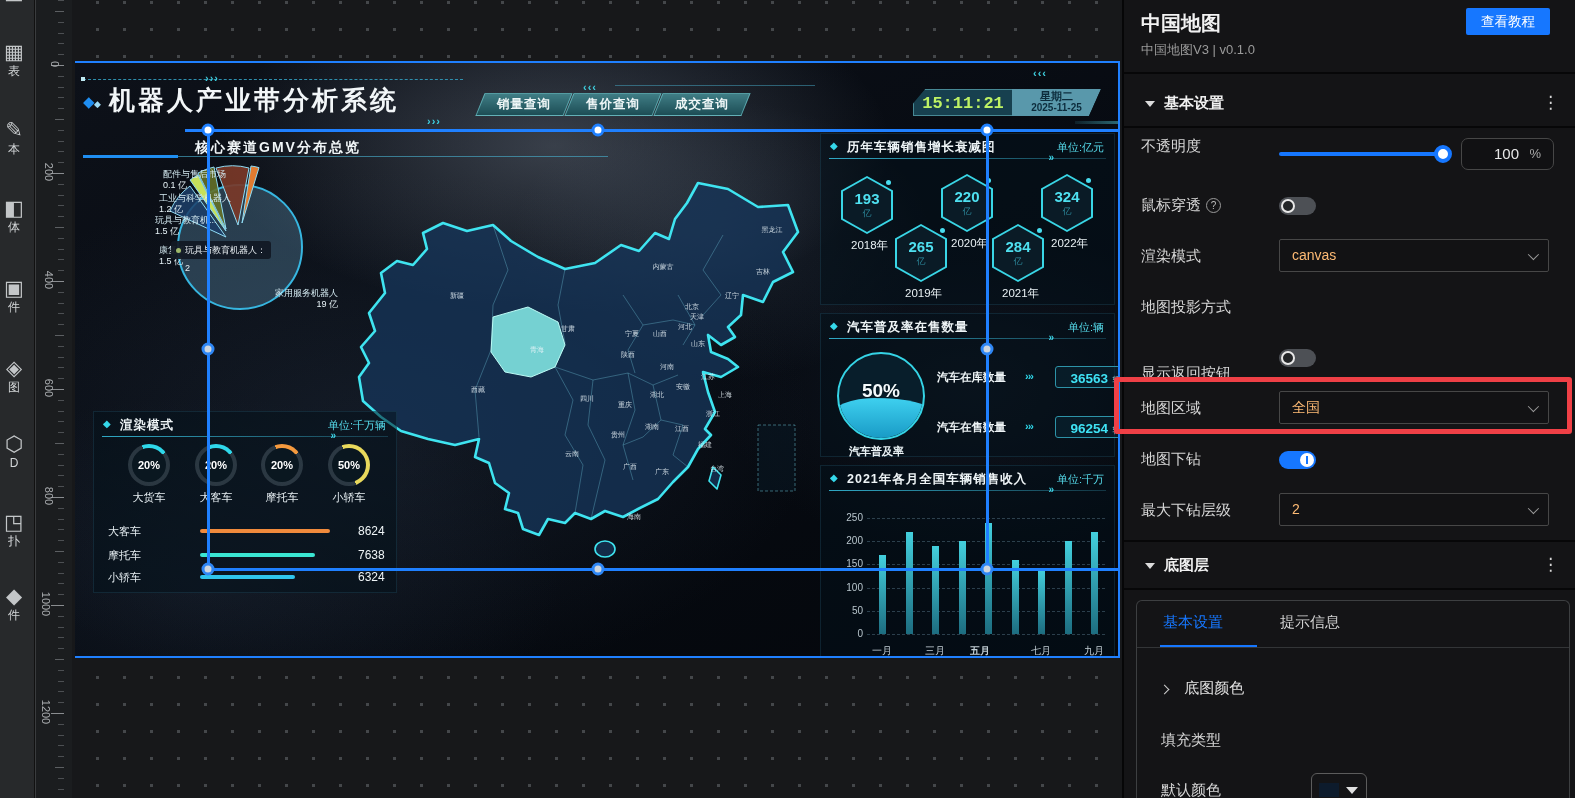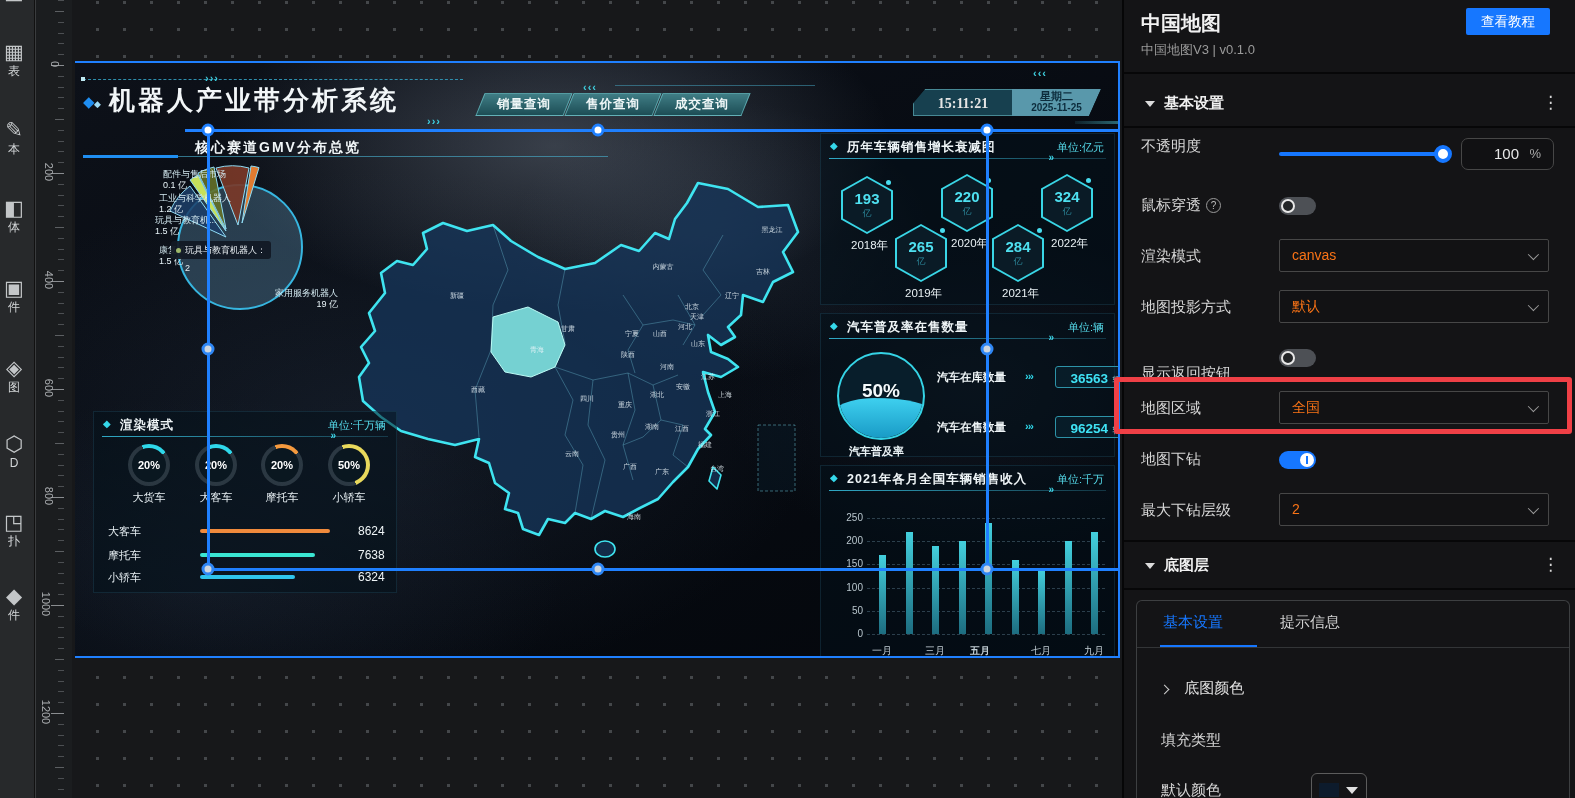--- a/index.html
+++ b/index.html
@@ -47,22 +47,22 @@
   .title-underline { left:8px; top:92px; width:95px; height:3px; background:#1f8ef1; }
   .title-underline-thin { left:103px; top:93px; width:430px; height:1px; background:rgba(70,170,200,.65); }
 
   .hdr-btn { top:30px; width:88px; height:23px; line-height:23px; text-align:center;
     color:#eef6f7; font-size:12.5px; font-weight:bold; letter-spacing:1px; }
   .hdr-btn::before { content:""; position:absolute; inset:0; transform:skewX(-22deg);
     background:linear-gradient(180deg,#3f7d85,#1d4d55); border:1px solid rgba(130,220,225,.55); z-index:-1; }
 
   .time-wrap { left:838px; top:26px; width:188px; height:27px; display:flex;
     clip-path:polygon(12px 0, 100% 0, calc(100% - 12px) 100%, 0 100%, 0 50%); }
-  .time-left { width:99px; background:#17404f; color:#e5e5e5; font-family:Liberation Serif, serif;
-    font-size:14px; font-weight:bold; text-align:center; line-height:27px; border:1px solid rgba(120,210,220,.5); border-right:none;
+  .time-left { width:99px; background:#17404f; color:#bef264; font-family:Liberation Mono, monospace;
+    font-size:17px; font-weight:bold; text-align:center; line-height:27px; border:1px solid rgba(120,210,220,.5); border-right:none;
     clip-path:polygon(12px 0,100% 0,100% 100%,0 100%,0 54%); }
   .time-right { width:89px; background:#5998ab; color:#0c2c3c; text-align:center; line-height:1.05; padding-top:2px;
     clip-path:polygon(0 0,100% 0,calc(100% - 12px) 100%,0 100%); }
   .time-right .wd { font-size:11px; font-weight:bold; display:block; }
   .time-right .dt { font-size:10px; font-weight:bold; display:block; }
   .time-underline { left:1000px; top:58px; width:110px; height:3px; background:linear-gradient(90deg,rgba(80,210,230,.1),#56d8e8); }
 
   
   .panel { background:rgba(4,17,27,.52); border:1px solid rgba(60,140,170,.18); }
   .panel-hd { position:absolute; left:0; top:0; right:0; height:24px; }
@@ -140,21 +140,21 @@
     text-align:center; line-height:27px; border-radius:2px; }
   .insp-sub { left:17px; top:41px; font-size:13px; color:#9b9b9b; }
   .divider { position:absolute; left:0; width:453px; height:2px; background:#070708; }
   .sec-hd { position:absolute; left:0; width:453px; height:40px; }
   .sec-hd .tri { position:absolute; left:21px; top:17px; width:0; height:0; border-left:5px solid transparent;
     border-right:5px solid transparent; border-top:6px solid #dcdcdc; }
   .sec-hd .t { position:absolute; left:40px; top:10px; font-size:15px; font-weight:bold; color:#f0f0f0; }
   .sec-hd .menu { position:absolute; right:18px; top:8px; color:#d6d6d6; font-size:17px; letter-spacing:0; }
   .frow-label { position:absolute; left:17px; font-size:15px; color:#d6d6d6; }
   .fselect { position:absolute; left:155px; width:270px; height:33px; background:#121214; border:1px solid #474747;
-    border-radius:2px; color:#f97316; font-size:14px; line-height:31px; padding-left:12px; }
+    border-radius:2px; color:#fdba74; font-size:14px; line-height:31px; padding-left:12px; }
   .fselect .chev { position:absolute; right:12px; top:12px; width:8px; height:8px; border-right:1.5px solid #9a9a9a;
     border-bottom:1.5px solid #9a9a9a; transform:rotate(45deg) translateY(-2px); }
   .toggle { position:absolute; left:155px; width:37px; height:18px; border-radius:9px; }
   .toggle.off { background:#4d5055; }
   .toggle.off .knob { position:absolute; left:2px; top:2px; width:14px; height:14px; border-radius:50%;
     background:#232527; border:2px solid #e8e8e8; }
   .toggle.on { background:#1677ff; }
   .toggle.on .knob { position:absolute; right:2px; top:2px; width:14px; height:14px; border-radius:50%; background:#fff; }
   .toggle.on .knob::after { content:""; position:absolute; left:6px; top:3px; width:1.5px; height:8px; background:#1677ff; }
   .slider-track { position:absolute; left:155px; top:14px; width:166px; height:4px; border-radius:2px; background:#1677ff; }
@@ -648,24 +648,20 @@
         <div class="knob"></div>
       </div>
 
     <div class="abs frow-label" style="top:247px;">渲染模式</div>
     <div class="fselect" style="top:239px;">
       <span>canvas</span>
       <span class="chev"></span>
     </div>
 
     <div class="abs frow-label" style="top:298px;">地图投影方式</div>
-    <div class="fselect" style="top:290px;">
-      <span>默认</span>
-      <span class="chev"></span>
-    </div>
 
     <div class="abs frow-label" style="top:364px;">显示返回按钮</div>
     <div class="toggle off" style="top:349px;">
         <div class="knob"></div>
       </div>
 
     <div class="abs frow-label" style="top:399px;">地图区域</div>
     <div class="fselect" style="top:391px;">
       <span>全国</span>
       <span class="chev"></span>

